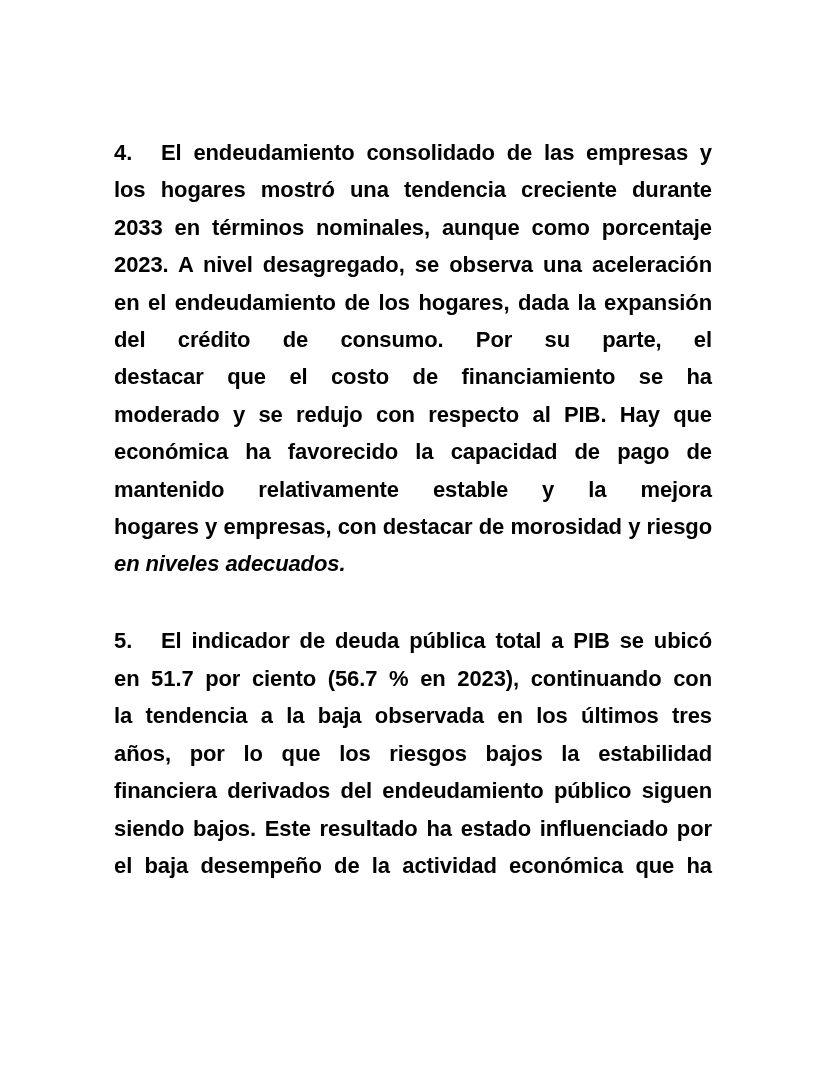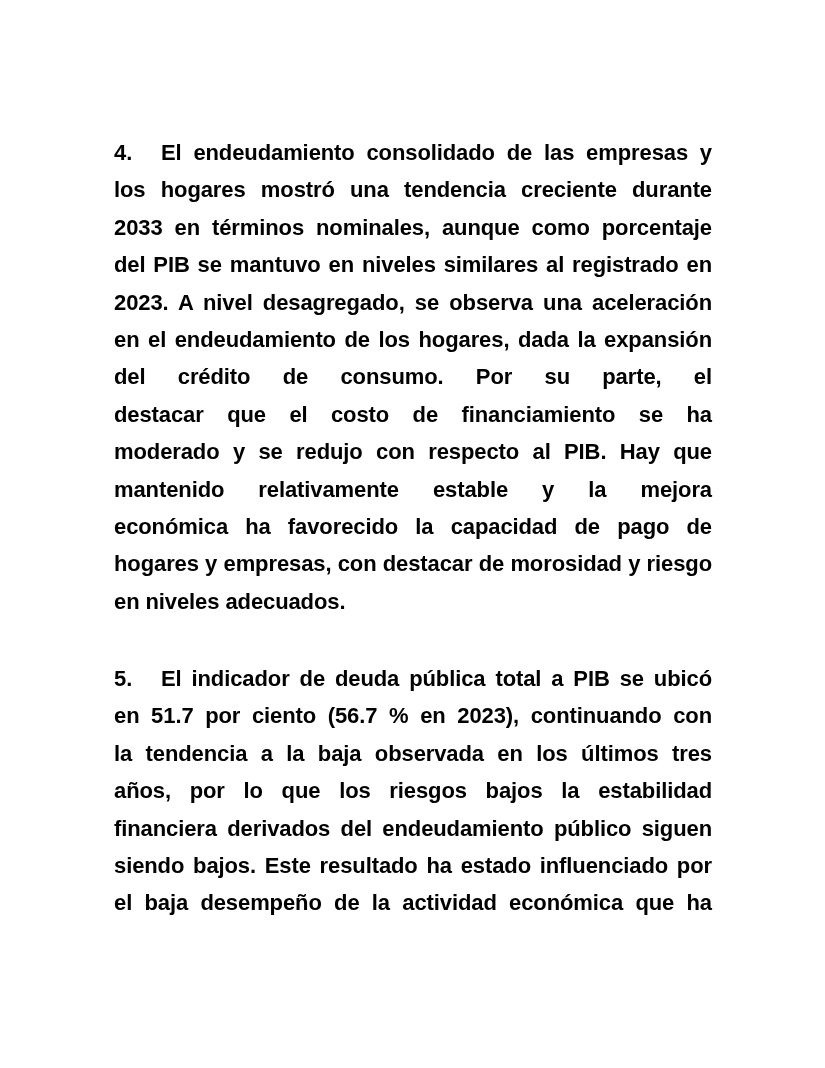--- a/index.html
+++ b/index.html
@@ -30,43 +30,43 @@
   .para {
     margin: 0 0 39.6px 0;
   }
   .line {
     text-align: justify;
     text-align-last: justify;
     white-space: normal;
   }
   .line.last {
     text-align-last: left;
+    font-style: italic;
   }
   .num {
     display: inline-block;
     width: 47px;
   }
 </style>
 </head>
 <body>
 
 <div class="page">
   <div class="text-block">
       <div class="para">
         <div class="line"><span class="num">4.</span><span>El endeudamiento consolidado de las empresas y</span></div>
         <div class="line"><span>los hogares mostró una tendencia creciente durante</span></div>
         <div class="line"><span>2033 en términos nominales, aunque como porcentaje</span></div>
-        <div class="line"><span>del PIB se mantuvo en niveles similares al registrado en</span></div>
         <div class="line"><span>2023. A nivel desagregado, se observa una aceleración</span></div>
         <div class="line"><span>en el endeudamiento de los hogares, dada la expansión</span></div>
         <div class="line"><span>del crédito de consumo. Por su parte, el</span></div>
         <div class="line"><span>destacar que el costo de financiamiento se ha</span></div>
         <div class="line"><span>moderado y se redujo con respecto al PIB. Hay que</span></div>
+        <div class="line"><span>económica ha favorecido la capacidad de pago de</span></div>
         <div class="line"><span>mantenido relativamente estable y la mejora</span></div>
-        <div class="line"><span>económica ha favorecido la capacidad de pago de</span></div>
         <div class="line"><span>hogares y empresas, con destacar de morosidad y riesgo</span></div>
         <div class="line last"><span>en niveles adecuados.</span></div>
       </div>
       <div class="para">
         <div class="line"><span class="num">5.</span><span>El indicador de deuda pública total a PIB se ubicó</span></div>
         <div class="line"><span>en 51.7 por ciento (56.7 % en 2023), continuando con</span></div>
         <div class="line"><span>la tendencia a la baja observada en los últimos tres</span></div>
         <div class="line"><span>años, por lo que los riesgos bajos la estabilidad</span></div>
         <div class="line"><span>financiera derivados del endeudamiento público siguen</span></div>
         <div class="line"><span>siendo bajos. Este resultado ha estado influenciado por</span></div>

